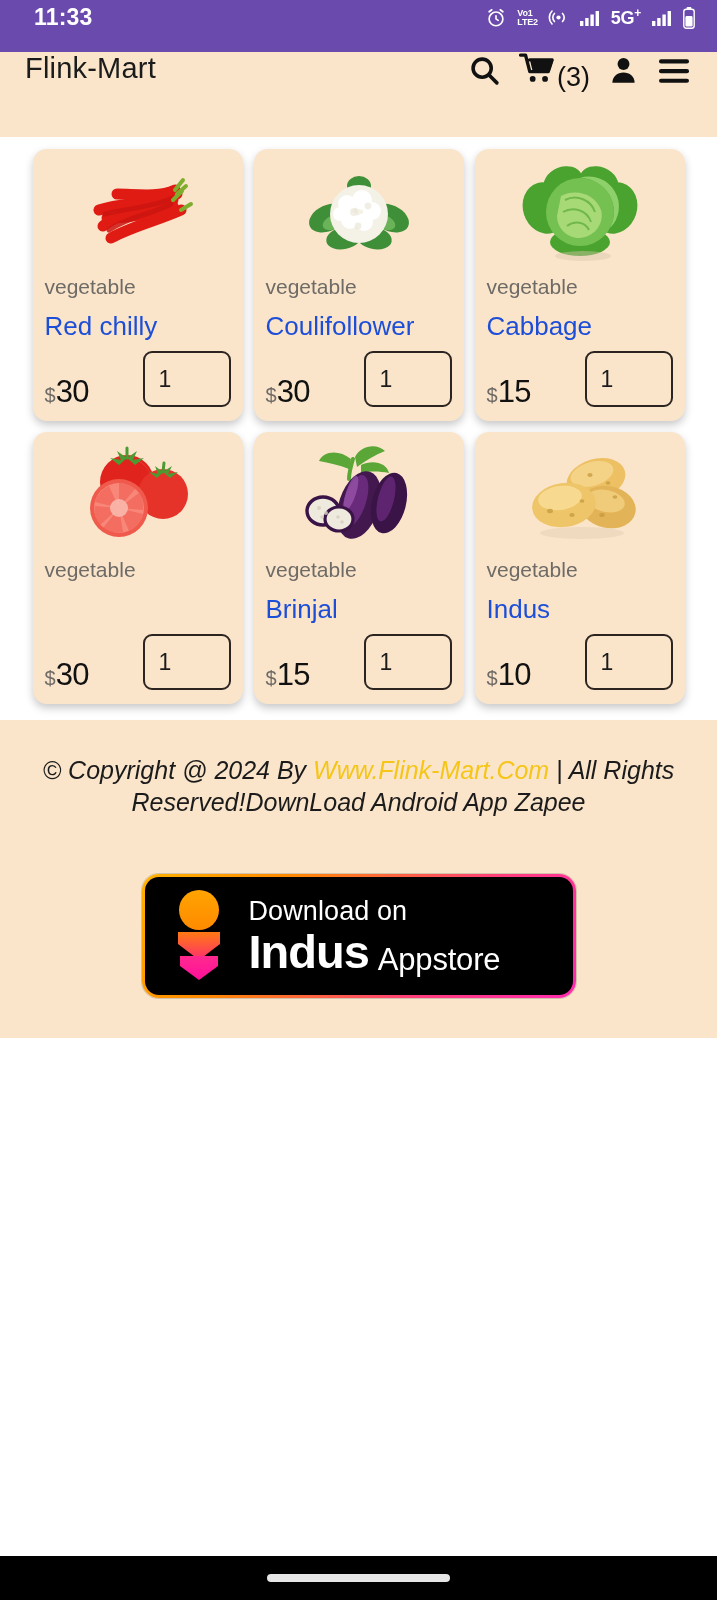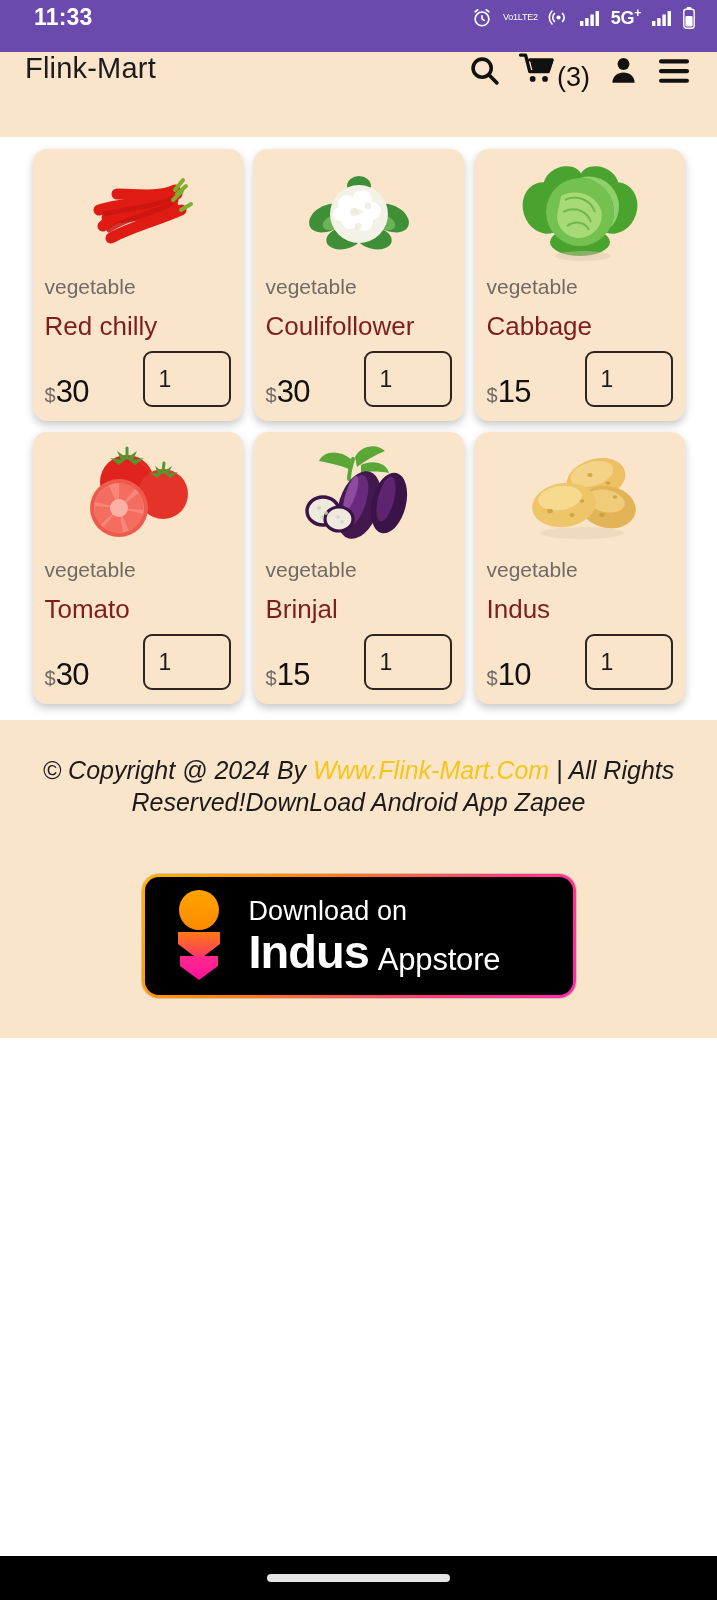--- a/index.html
+++ b/index.html
@@ -28,22 +28,22 @@
   .status-time {
     font-size: 23px; font-weight: bold; letter-spacing: .2px;
     color: #ffffff;
   }
   .status-icons {
     margin-left: auto;
     display: flex; align-items: center; gap: 10px;
   }
   .status-icons svg { display: block; }
   .volte {
-    display: flex; flex-direction: row;
-    line-height: 1; font-size: 9px; font-weight: normal;
+    display: flex; flex-direction: column;
+    line-height: 1; font-size: 9px; font-weight: bold;
     color: #fff; letter-spacing: -.2px;
   }
   .volte span { display: block; }
   .g5 { font-size: 18px; font-weight: bold; color: #fff; letter-spacing: -.3px; }
 
   
   .appbar {
     height: 85px;
     background: #fae5cb;
     display: flex; align-items: flex-start;
@@ -83,21 +83,21 @@
     height: 118px;
     display: flex; align-items: center; justify-content: center;
     padding-top: 8px;
   }
   .card-img svg { display: block; }
   .card-cat {
     font-size: 21px; color: #6e6a66; margin-top: 9px; line-height: 1;
     font-family: "Liberation Sans", sans-serif;
   }
   .card-title {
-    font-size: 26px; color: #7f1d1d; margin-top: 16px; line-height: 1;
+    font-size: 26px; color: #1d4ed8; margin-top: 16px; line-height: 1;
     white-space: nowrap;
   }
   .card-bottom {
     margin-top: auto;
     display: flex; align-items: flex-end; justify-content: space-between;
   }
   .price { display: flex; align-items: baseline; line-height: 1; }
   .price .cur { font-size: 20px; color: #6e6a66; }
   .price .amt { font-size: 31px; color: #111; font-weight: normal; letter-spacing: -.5px; }
   .qty {
@@ -399,21 +399,20 @@
               <path d="M88 28 l-8 -6 3 8 -9 -2 8 6z"></path>
               <path d="M88 28 l9 -6 -4 8 10 -2 -8 6z"></path>
             </g>
             <g stroke="#4d9a32" stroke-width="3" stroke-linecap="round" fill="none">
               <path d="M52 14 l0 -10"></path>
                 <path d="M88 28 l1 -9"></path>
             </g>
           </svg>
         </div>
         <div class="card-cat">vegetable</div>
-        <div class="card-title">Tomato</div>
         <div class="card-bottom">
           <div class="price">
             <span class="cur">$</span>
               <span class="amt">30</span>
           </div>
           <div class="qty">1</div>
         </div>
       </div>
 
       <div class="card">

